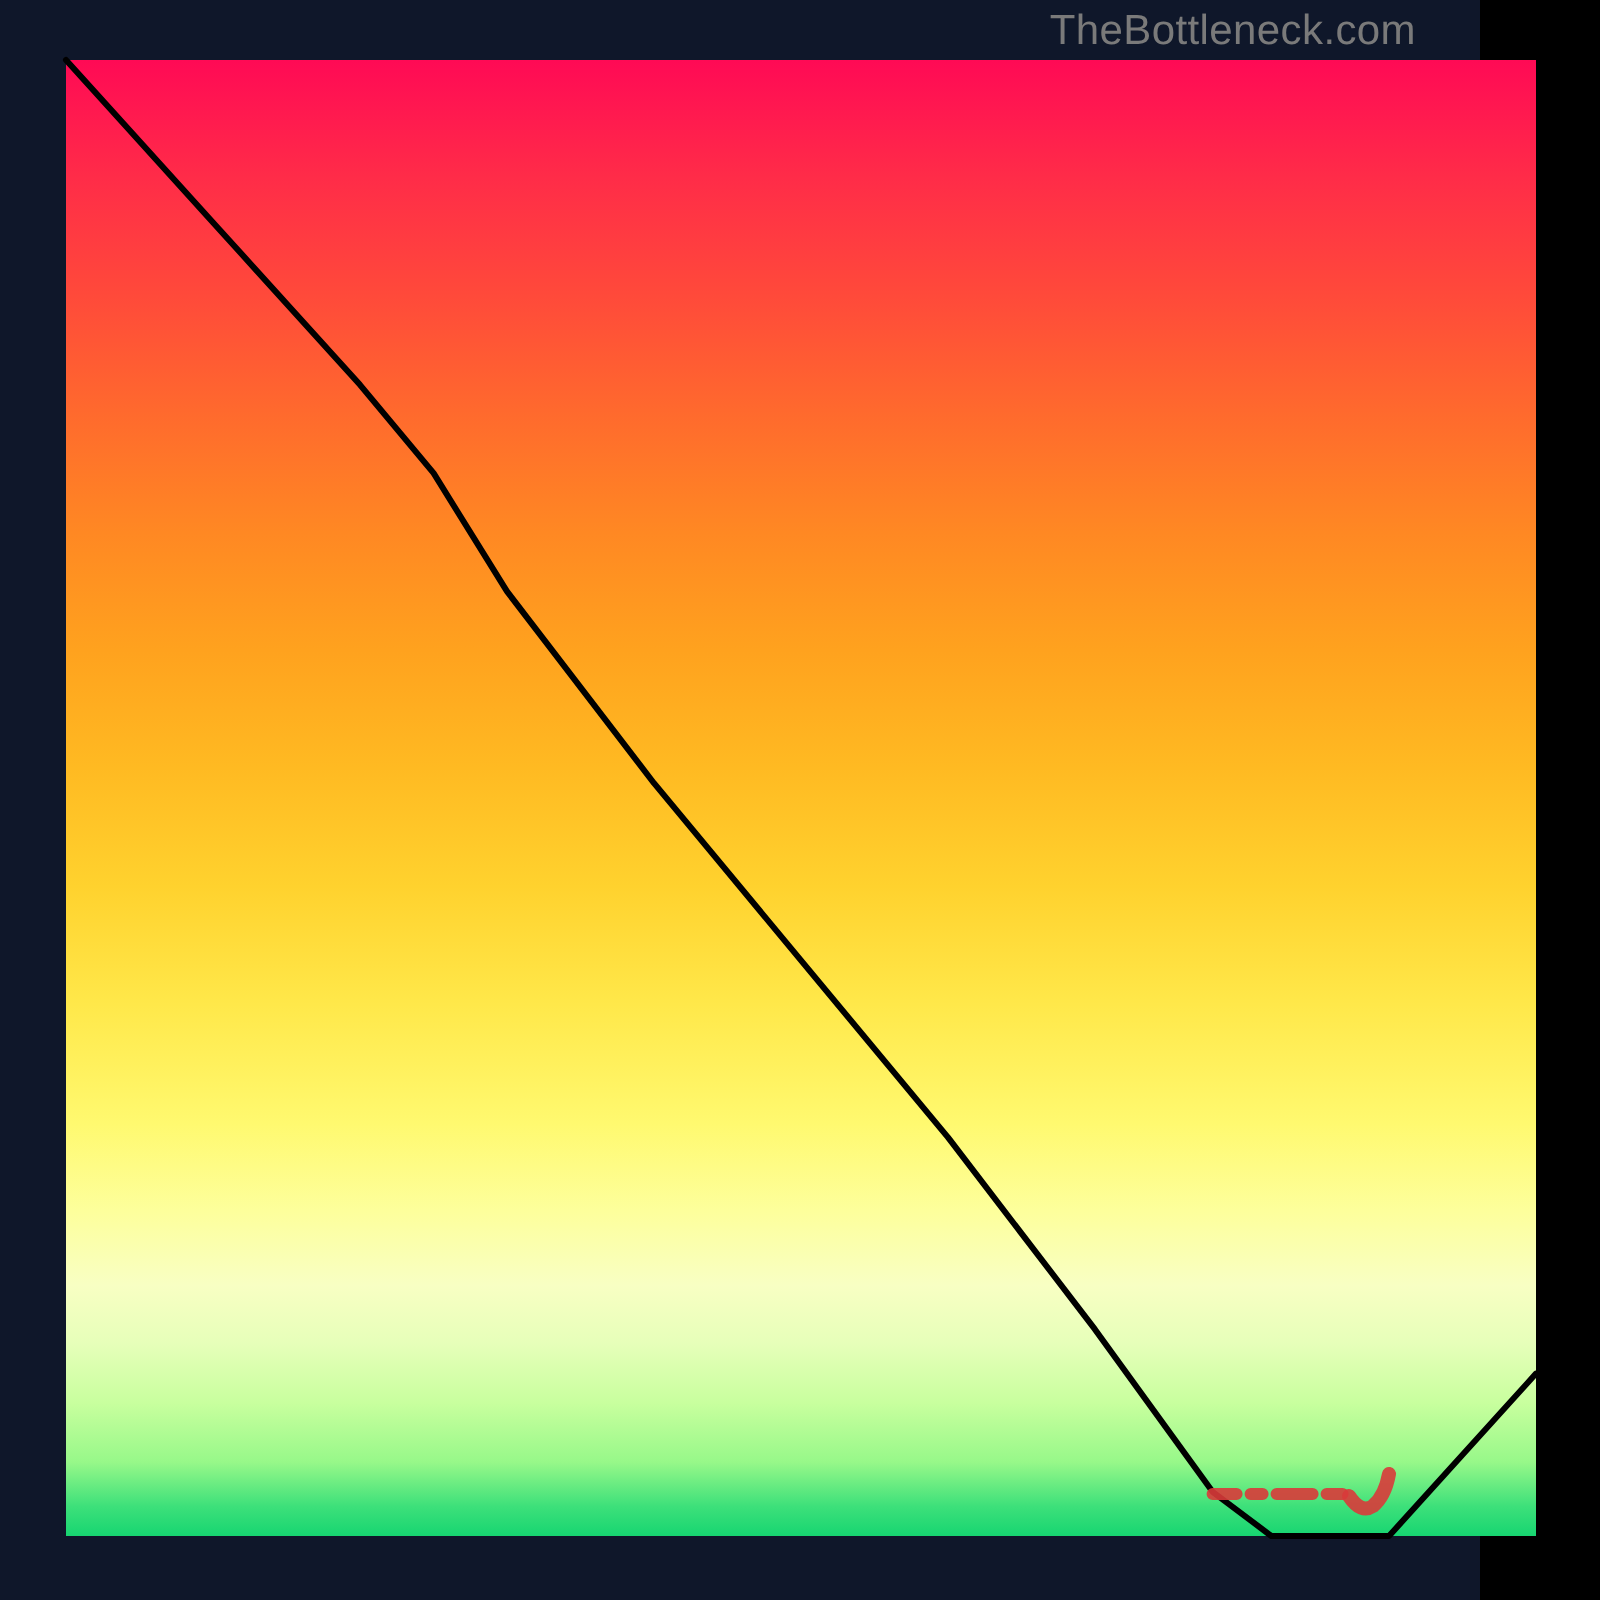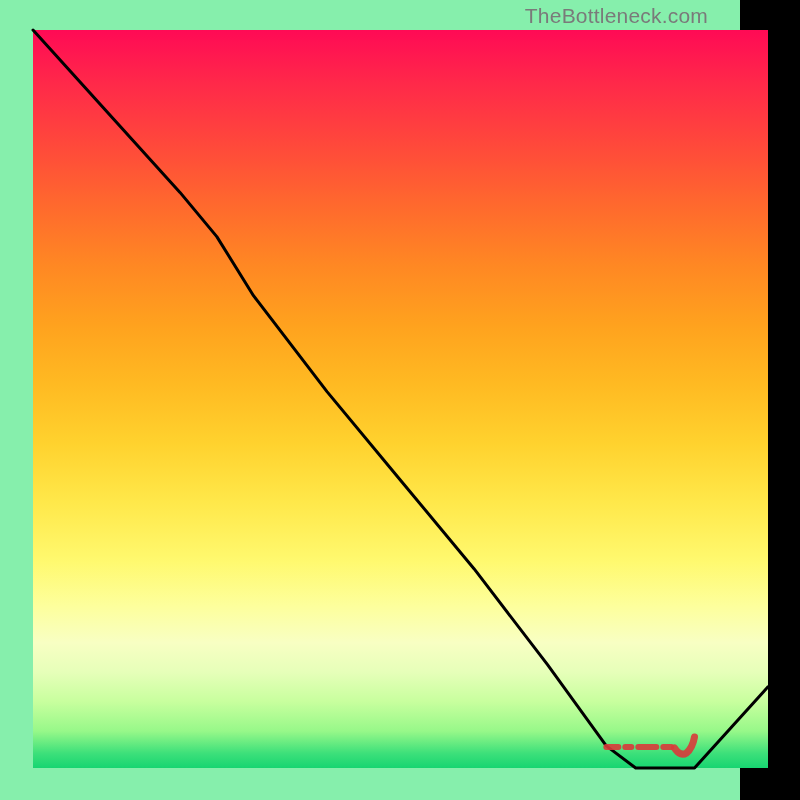--- a/index.html
+++ b/index.html
@@ -8,21 +8,21 @@
     width: 800px;
     height: 800px;
     background: #000;
     overflow: hidden;
     font-family: Arial, Helvetica, sans-serif;
   }
   .frame {
     position: relative;
     width: 740px;
     height: 800px;
-    background: #86efac;
+    background: #0f172a;
   }
   .plot-area {
     position: absolute;
     left: 33px;
     top: 30px;
     width: 735px;
     height: 738px;
     
     background: linear-gradient(
       to bottom,

